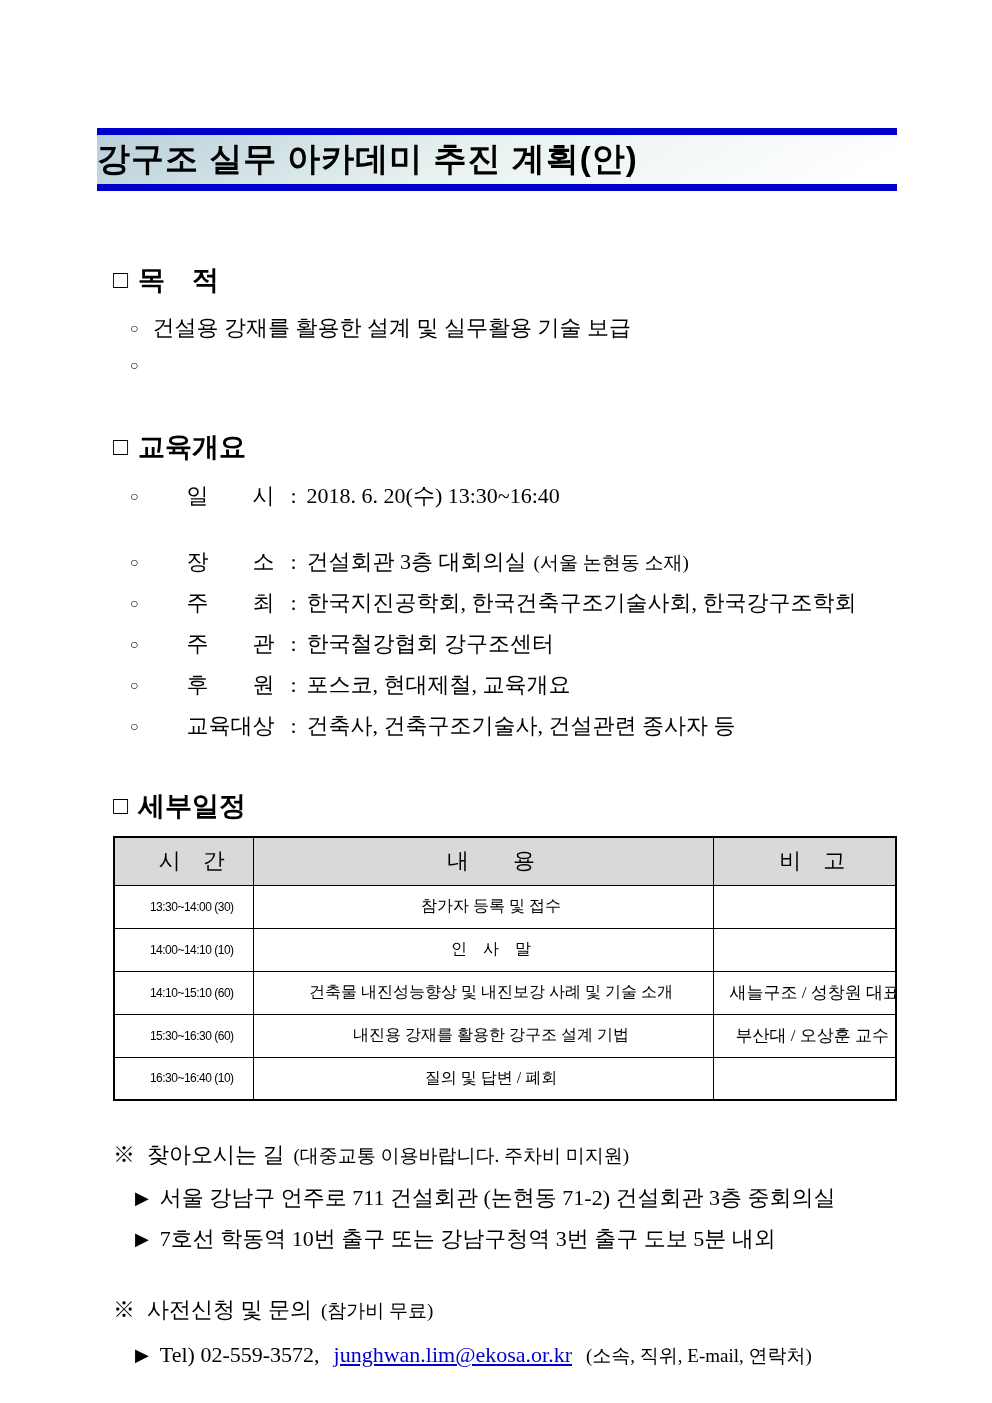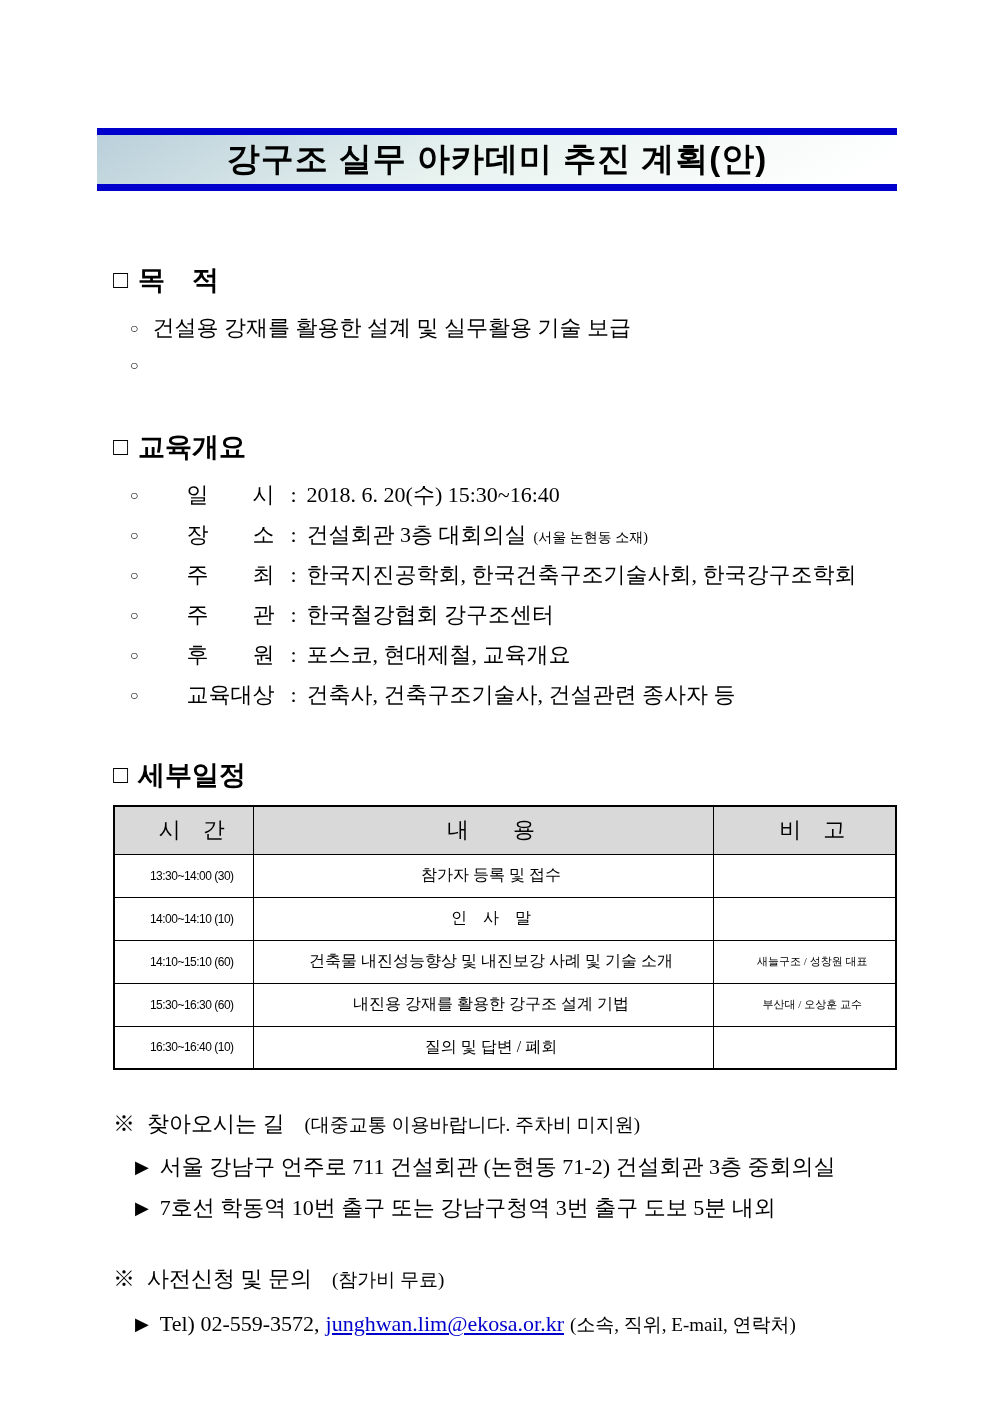--- a/index.html
+++ b/index.html
@@ -20,21 +20,21 @@
   .content{padding:0 97px 0 113px;}
 
   
   .banner{
     margin:128px 0 0 -16px;
     width:800px;
     border-top:7px solid var(--accent-blue);
     border-bottom:7px solid var(--accent-blue);
     background:linear-gradient(150deg,#b9cfda 0%,#e7f2ef 45%,#ffffff 95%);
     height:63px;
-    display:flex;align-items:center;justify-content:center;
+    display:flex;align-items:center;justify-content:flex-start;
   }
   .banner .title{
     font-family:"Liberation Sans","DejaVu Sans",sans-serif;
     font-weight:800;font-size:33px;letter-spacing:1px;
     color:#000;white-space:nowrap;
   }
 
   
   .sec-head{
     display:flex;align-items:center;
@@ -51,21 +51,21 @@
 
   
   .blist{list-style:none;margin-top:12px;padding-left:17px;}
   .blist li{
     font-size:22px;line-height:37px;white-space:nowrap;
     display:flex;align-items:baseline;
   }
   .dot{font-size:14px;margin-right:14px;transform:translateY(-2px);flex:none;}
   .ov-label{display:inline-block;min-width:102px;white-space:pre;margin-left:34px;}
   .ov-colon{margin:0 10px 0 2px;}
-  .ov-note{font-size:14px;margin-left:7px;}
+  .ov-note{font-size:19px;margin-left:7px;margin-top:27px;}
 
   
   table.sched{
     margin-top:13px;
     width:782px;
     border-collapse:collapse;
     border:2px solid #000;
     table-layout:fixed;
   }
   table.sched th,table.sched td{
@@ -76,33 +76,33 @@
   table.sched th{
     background:var(--table-header-bg);
     height:48px;font-size:22px;font-weight:400;
   }
   table.sched td{height:43px;}
   col.c-time{width:139px;}
   col.c-content{width:460px;}
   col.c-note{width:183px;}
   td.t-time{font-family:"Liberation Sans","DejaVu Sans",sans-serif;font-size:12px;letter-spacing:-0.5px;}
   td.t-content{font-size:16px;}
-  td.t-note{font-size:11px;}
+  td.t-note{font-size:17px;}
 
   
   .noteblock{margin-top:38px;}
   .noteblock.second{margin-top:34px;}
   .note-head{font-size:22px;line-height:32px;display:flex;align-items:baseline;white-space:nowrap;}
   .refmark{margin-right:12px;flex:none;}
-  .note-head .hnote{font-size:19px;margin-left:20px;text-align:right;}
+  .note-head .hnote{font-size:19px;margin-left:9px;text-align:right;}
   .sublist{list-style:none;margin-top:6px;padding-left:22px;}
   .sublist li{font-size:22px;line-height:40px;display:flex;align-items:baseline;white-space:nowrap;}
   .tri{font-size:18px;margin-right:11px;flex:none;transform:translateY(-1px);}
   .tel-line{margin-top:8px;padding-left:22px;font-size:22px;line-height:40px;display:flex;align-items:baseline;white-space:nowrap;}
-  .email{color:var(--link-blue);text-decoration:underline;margin:0 6px;}
+  .email{color:var(--link-blue);text-decoration:underline;margin:0 14px;}
   .tel-note{font-size:19px;margin-left:0;}
 </style>
 </head>
 <body>
 
 <div class="page">
   <div class="content">
 
     <div class="banner">
       <span class="title">강구조 실무 아카데미 추진 계획(안)</span>
@@ -127,21 +127,21 @@
     <section class="overview">
       <div class="sec-head">
         <span class="sq">□</span>
         <span>교육개요</span>
       </div>
       <ul class="blist">
         <li>
           <span class="dot">○</span>
           <span class="ov-label">일　　시</span>
           <span class="ov-colon">:</span>
-          <span>2018. 6. 20(수) 15:30~16:40</span>
+          <span>2018. 6. 20(수) 13:30~16:40</span>
           <span class="ov-note"></span>
         </li>
         <li>
           <span class="dot">○</span>
           <span class="ov-label">장　　소</span>
           <span class="ov-colon">:</span>
           <span>건설회관 3층 대회의실</span>
           <span class="ov-note">(서울 논현동 소재)</span>
         </li>
         <li>

